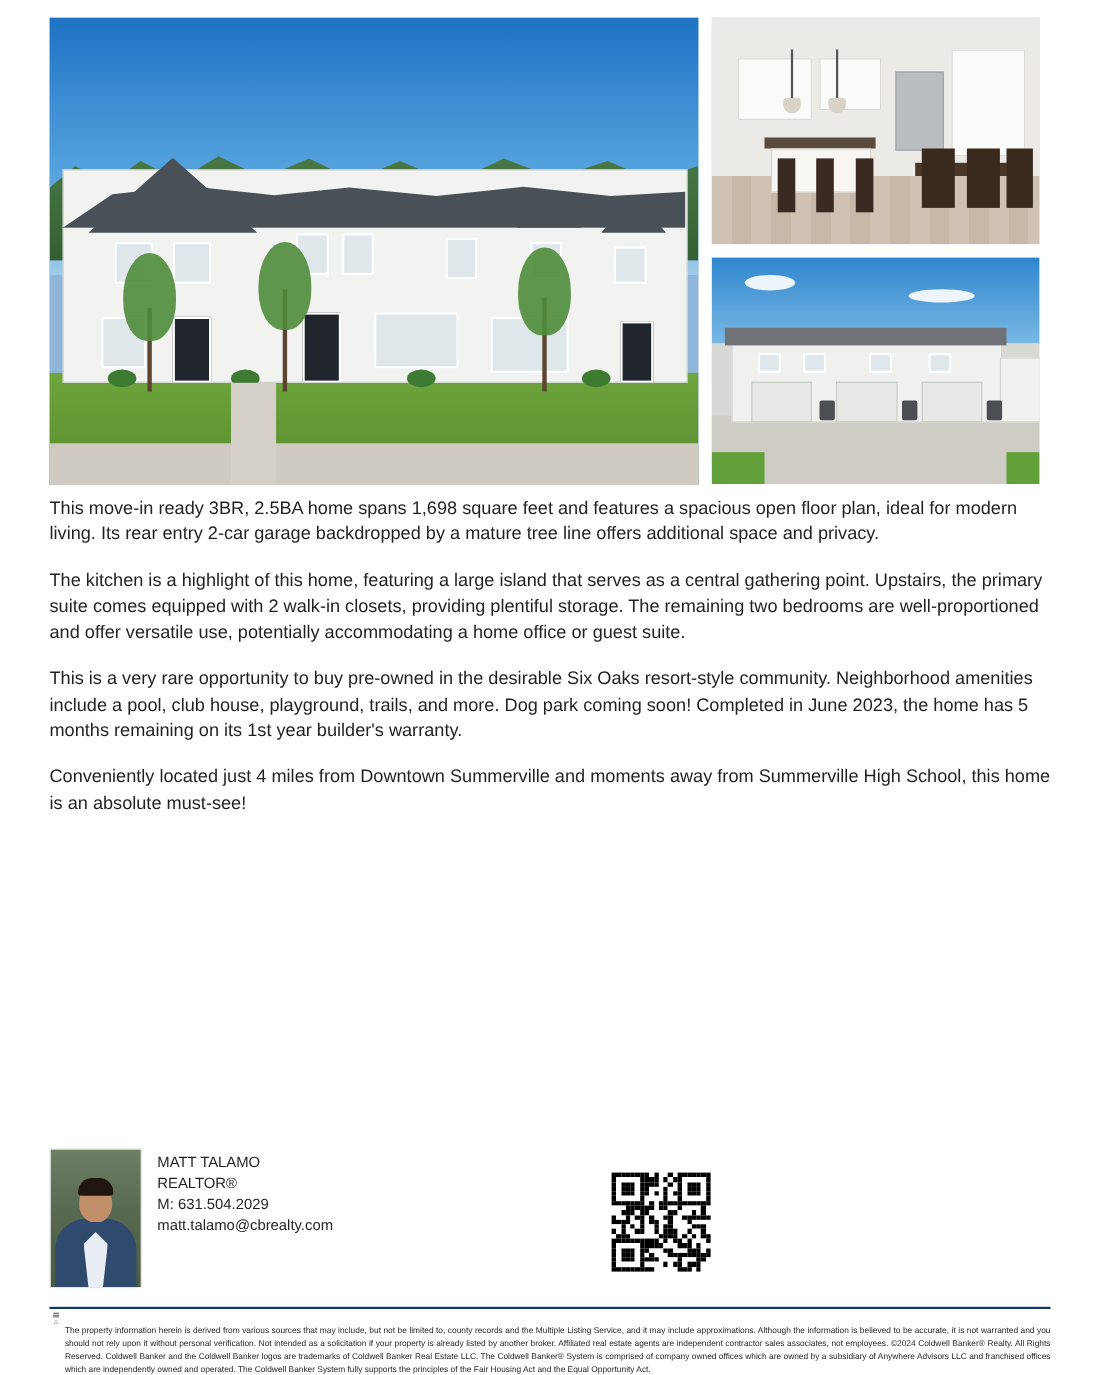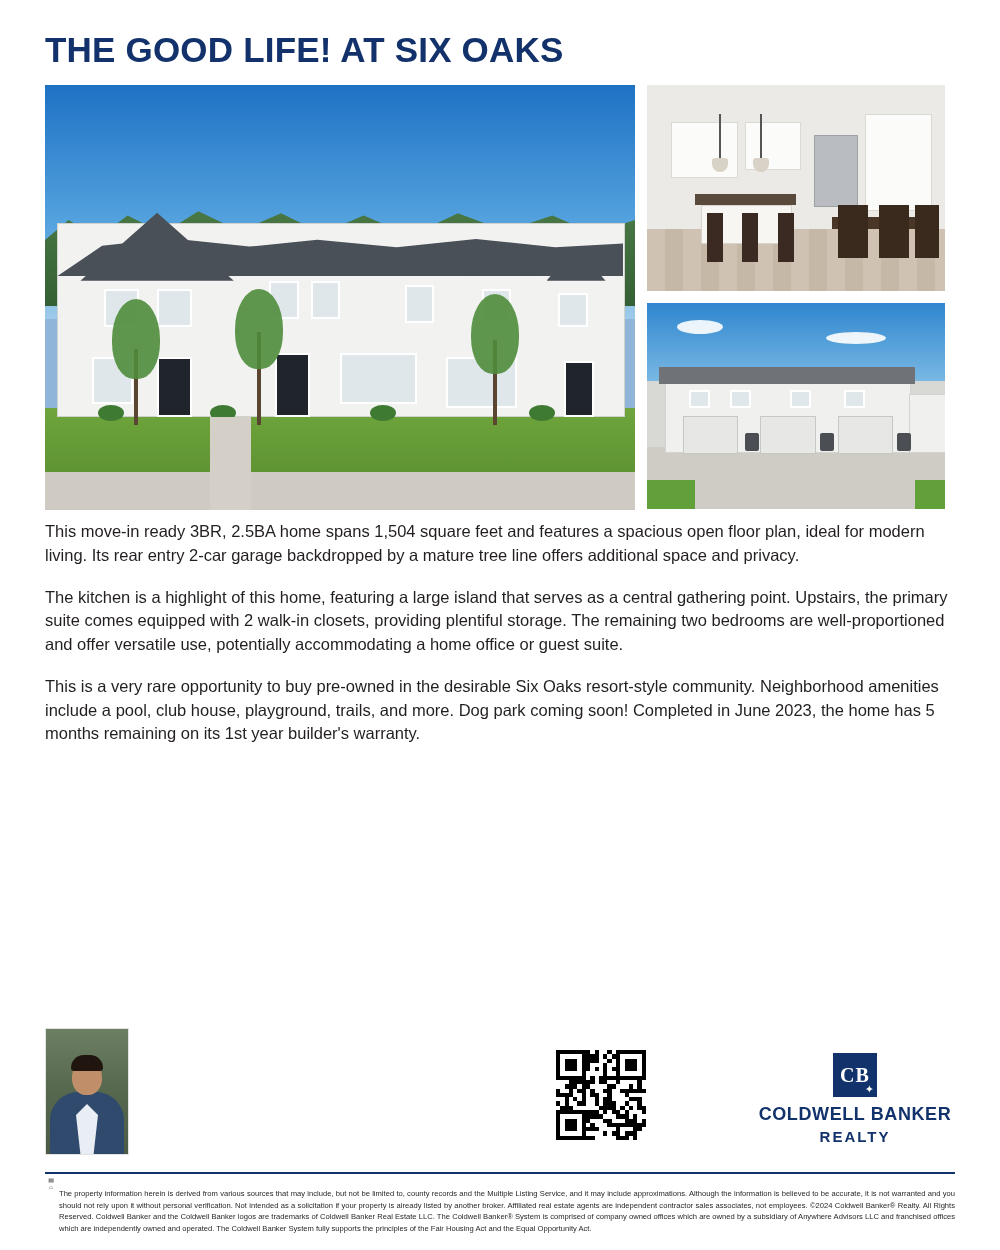--- a/index.html
+++ b/index.html
@@ -314,21 +314,20 @@
     color: #231f20;
     width: 12px;
     text-align: center;
   }
 </style>
 </head>
 <body>
 
 <div class="page">
 
-  <h1 class="headline">THE GOOD LIFE! AT SIX OAKS</h1>
 
   <div class="photos">
 
     <div class="photo-main">
       <div class="sky"></div>
       <div class="treeline"></div>
       <div class="lawn"></div>
       <div class="walk" style="left:0; width:100%; height:9%;"></div>
 
       <div class="bldg" style="left:2%; width:96%; height:45%;"></div>
@@ -404,32 +403,39 @@
         <div class="r-bin" style="left:33%; top:63%;"></div>
         <div class="r-bin" style="left:58%; top:63%;"></div>
         <div class="r-bin" style="left:84%; top:63%;"></div>
       </div>
 
     </div>
   </div>
 
 
   <div class="body-copy">
-    <p>This move-in ready 3BR, 2.5BA home spans 1,504 square feet and features a spacious open floor plan, ideal for modern living. Its rear entry 2-car garage backdropped by a mature tree line offers additional space and privacy.</p>
+    <p>This move-in ready 3BR, 2.5BA home spans 1,698 square feet and features a spacious open floor plan, ideal for modern living. Its rear entry 2-car garage backdropped by a mature tree line offers additional space and privacy.</p>
     <p>The kitchen is a highlight of this home, featuring a large island that serves as a central gathering point. Upstairs, the primary suite comes equipped with 2 walk-in closets, providing plentiful storage. The remaining two bedrooms are well-proportioned and offer versatile use, potentially accommodating a home office or guest suite.</p>
     <p>This is a very rare opportunity to buy pre-owned in the desirable Six Oaks resort-style community. Neighborhood amenities include a pool, club house, playground, trails, and more. Dog park coming soon! Completed in June 2023, the home has 5 months remaining on its 1st year builder's warranty.</p>
+    <p>Conveniently located just 4 miles from Downtown Summerville and moments away from Summerville High School, this home is an absolute must-see!</p>
   </div>
 
   <div class="agent-block">
     <div class="headshot">
       <div class="hs-body"></div>
       <div class="hs-shirt"></div>
       <div class="hs-face"></div>
       <div class="hs-hair"></div>
     </div>
+    <div class="agent-info">
+      <div>MATT TALAMO</div>
+      <div>REALTOR®</div>
+      <div>M: 631.504.2029</div>
+      <div>matt.talamo@cbrealty.com</div>
+    </div>
   </div>
 
   <div class="qr">
     <div class="qr-grid" id="qr-grid">
         <i></i>
         <i></i>
         <i></i>
         <i></i>
         <i></i>
         <i></i>
@@ -864,28 +870,20 @@
         <i></i>
         <i></i>
         <i></i>
         <i style="background: rgb(255, 255, 255);"></i>
         <i></i>
         <i style="background: rgb(255, 255, 255);"></i>
         <i style="background: rgb(255, 255, 255);"></i>
       </div>
   </div>
 
-  <div class="brand">
-    <div class="cb-mark">
-      <div class="cb-letters">CB</div>
-      <div class="cb-star">✦</div>
-    </div>
-    <div class="cb-name">COLDWELL BANKER</div>
-    <div class="cb-sub">REALTY</div>
-  </div>
 
   <div class="rule"></div>
   <div class="fair-icons">
     <div>▤</div>
     <div>⌂</div>
   </div>
   <div class="disclaimer">The property information herein is derived from various sources that may include, but not be limited to, county records and the Multiple Listing Service, and it may include approximations. Although the information is believed to be accurate, it is not warranted and you should not rely upon it without personal verification. Not intended as a solicitation if your property is already listed by another broker. Affiliated real estate agents are independent contractor sales associates, not employees. ©2024 Coldwell Banker® Realty. All Rights Reserved. Coldwell Banker and the Coldwell Banker logos are trademarks of Coldwell Banker Real Estate LLC. The Coldwell Banker® System is comprised of company owned offices which are owned by a subsidiary of Anywhere Advisors LLC and franchised offices which are independently owned and operated. The Coldwell Banker System fully supports the principles of the Fair Housing Act and the Equal Opportunity Act.</div>
 
 </div>
 

